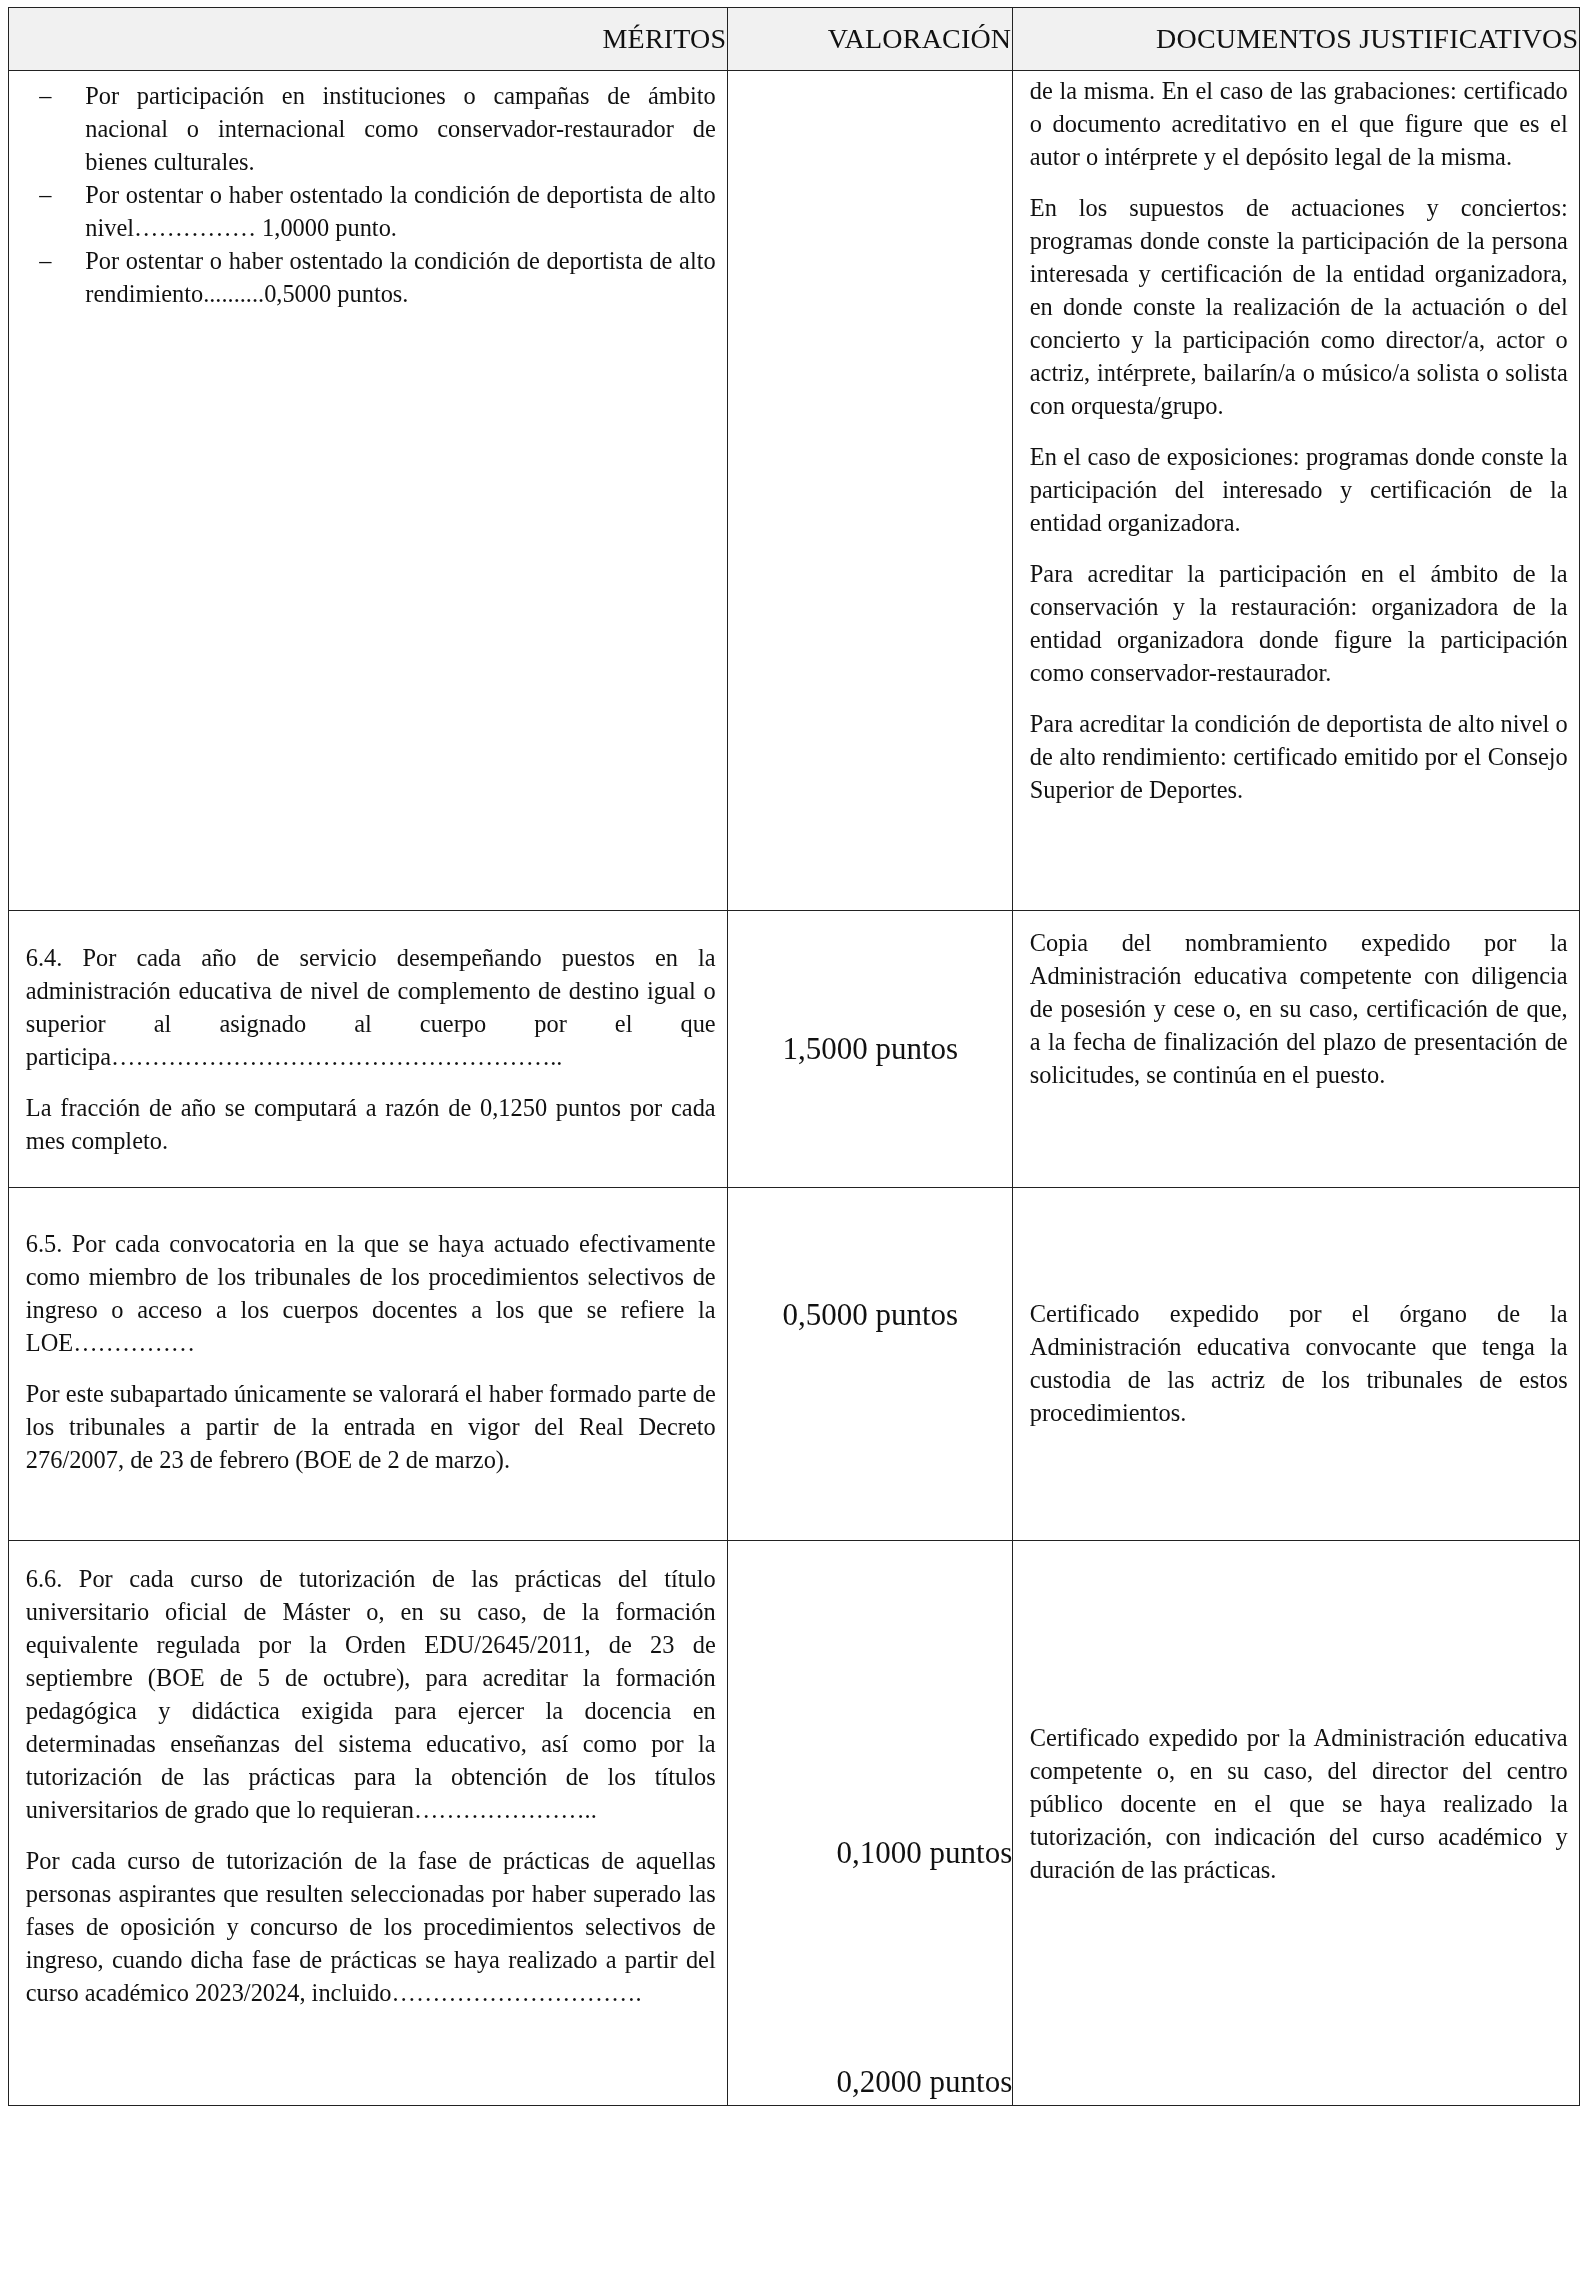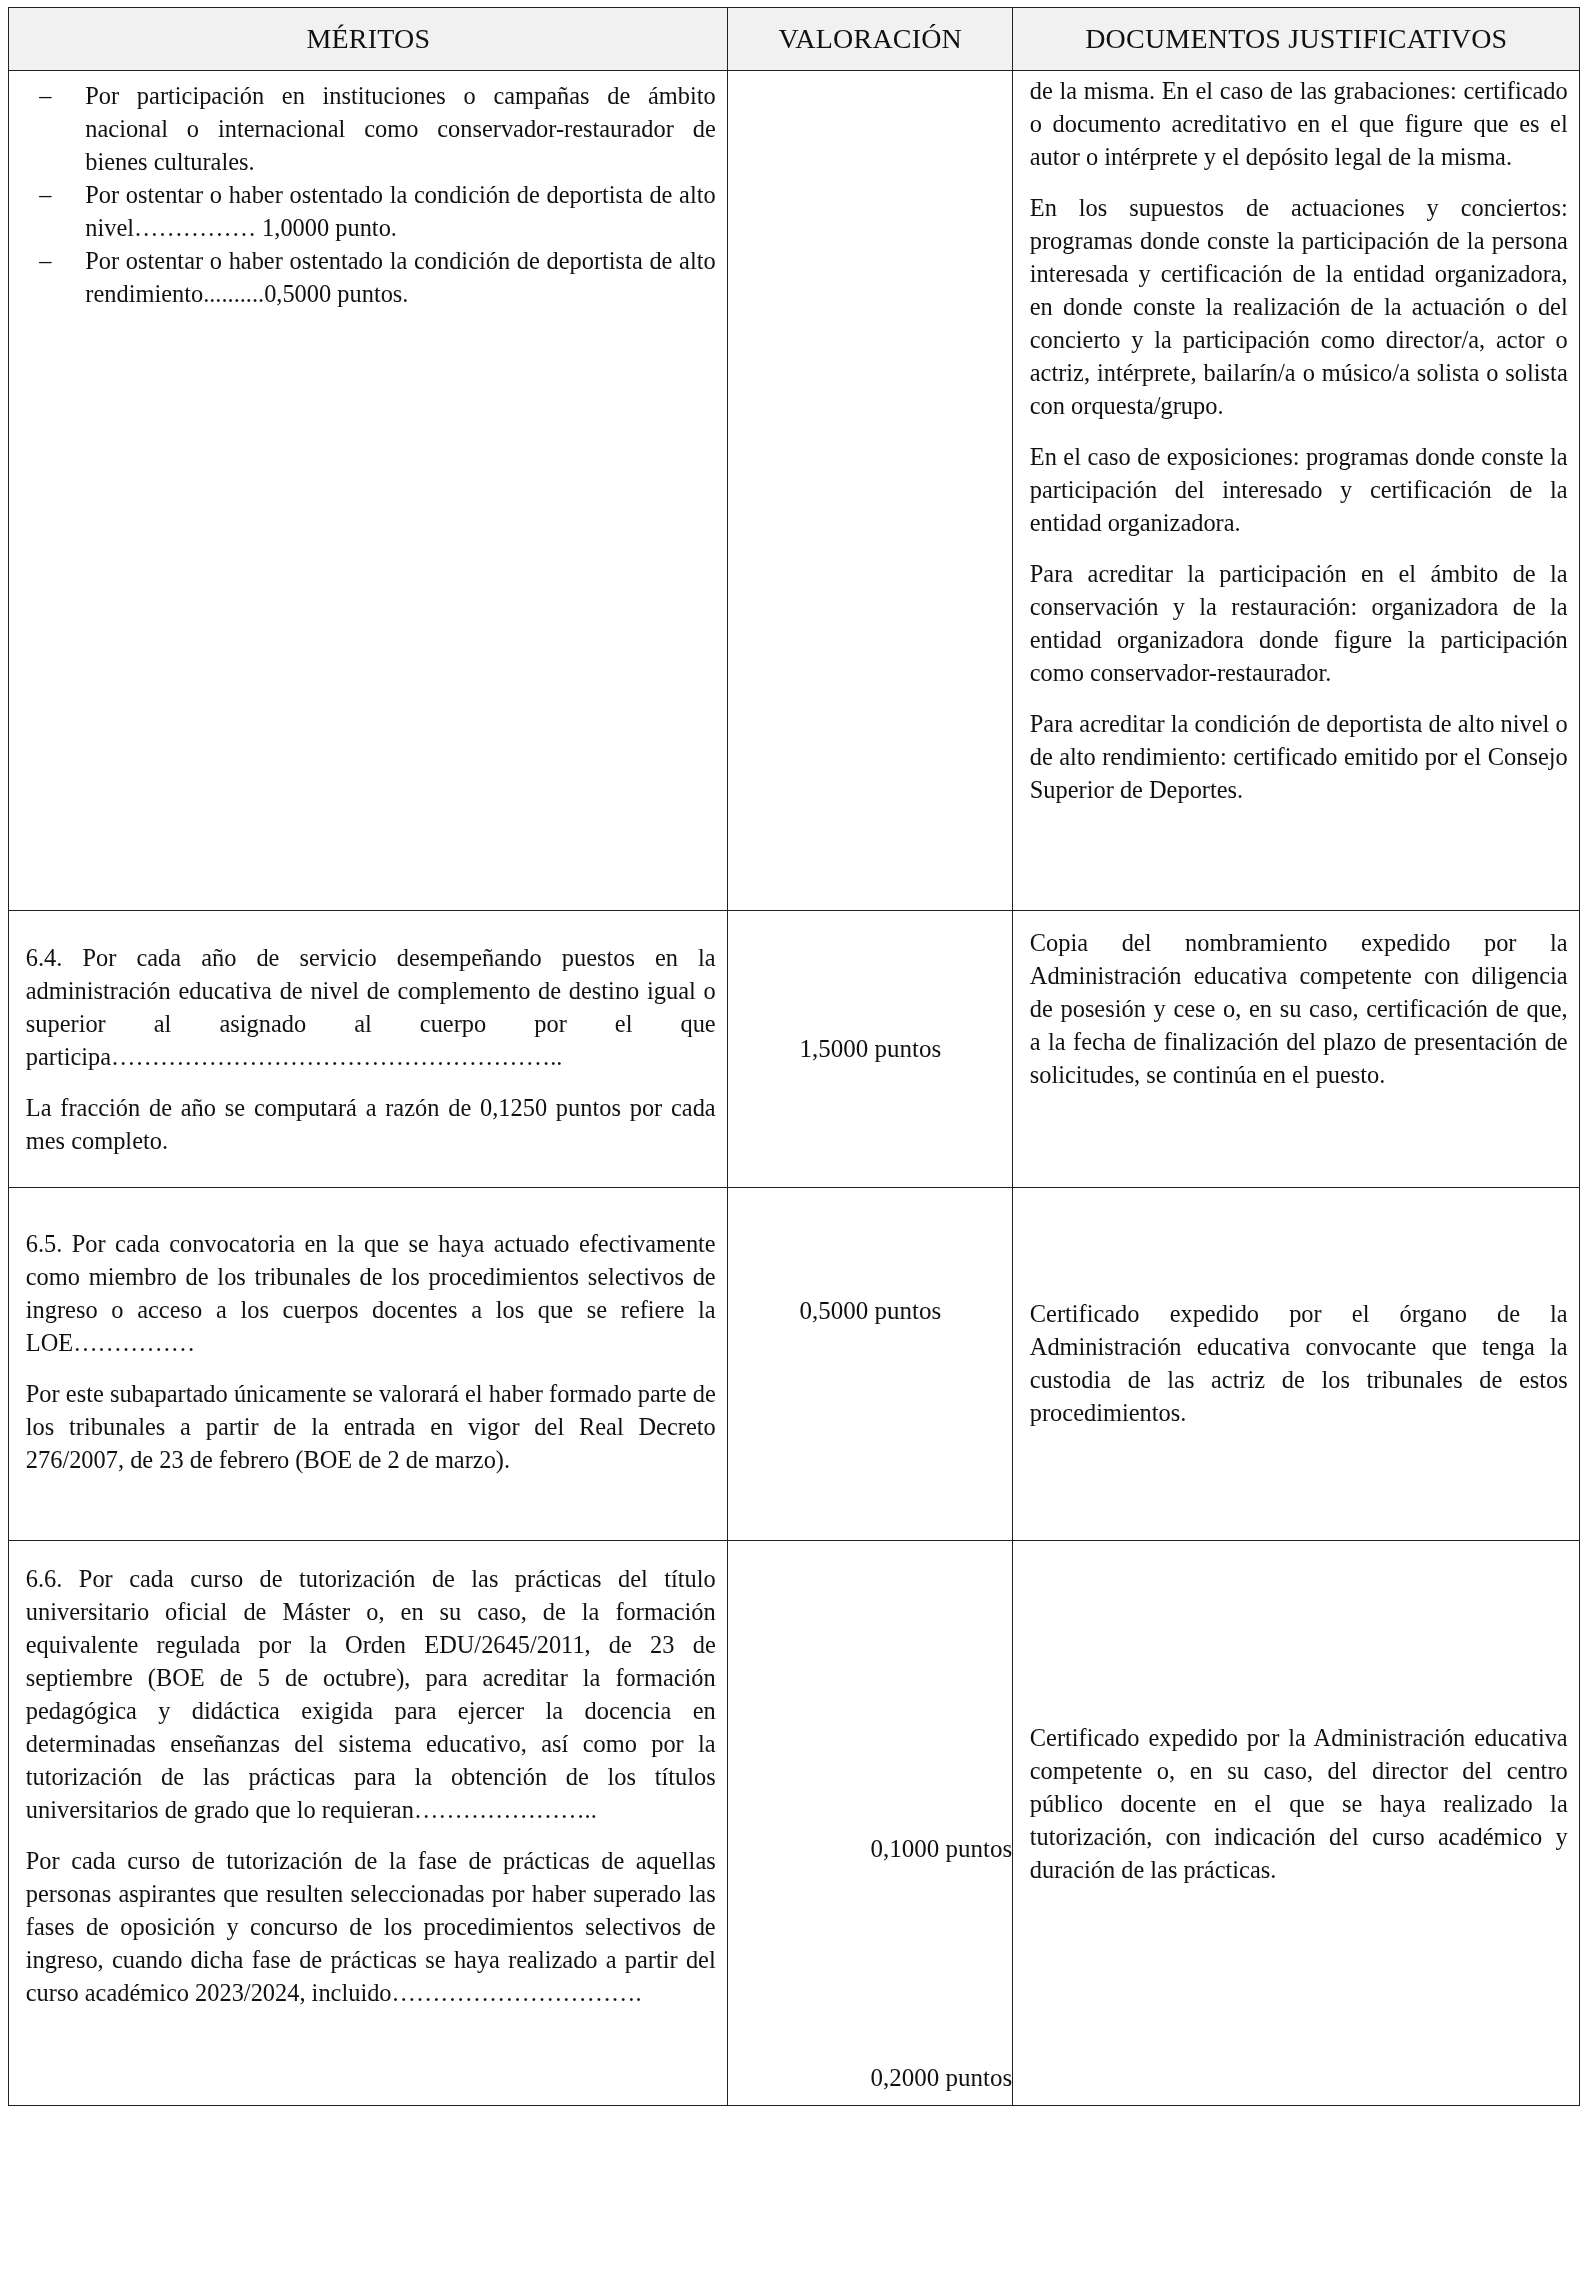--- a/index.html
+++ b/index.html
@@ -3,25 +3,25 @@
 <meta charset="utf-8">
 <style>
   html, body { margin: 0; padding: 0; background: #ffffff; }
   body { width: 1590px; height: 2295px; position: relative; overflow: hidden;
          font-family: "Liberation Serif", "DejaVu Serif", serif; color: #111; }
   table.merits { position: absolute; left: 8.3px; top: 6.6px; width: 1571px;
          border-collapse: collapse; table-layout: fixed; }
   table.merits td, table.merits th { border: 1.7px solid #222; vertical-align: top; }
   col.c1 { width: 719px; } col.c2 { width: 285px; } col.c3 { width: 567px; }
   th { background: #f1f1f1; font-weight: normal; font-size: 28px; height: 60px;
-       text-align: center; vertical-align: middle !important; letter-spacing: 0.2px; }
+       text-align: right; vertical-align: middle !important; letter-spacing: 0.2px; }
   .cell { font-size: 24.4px; line-height: 33px; text-align: justify; }
   td.merit { padding: 8.3px 11.6px 0 16.5px; }
   td.doc { padding: 8.3px 11.6px 0 16.5px; }
-  td.val { text-align: center; font-size: 25px; position: relative; }
+  td.val { text-align: center; font-size: 31px; position: relative; }
   p { margin: 0 0 18px 0; }
   p:last-child { margin-bottom: 0; }
   .bullets { margin: 0; padding: 0; list-style: none; }
   .bullets li { position: relative; padding-left: 76px; }
   .bullets li .dash { position: absolute; left: 30px; top: 0; }
   .v-center { position: absolute; left: 0; right: 0; text-align: right; }
 </style>
 </head>
 <body>
 

